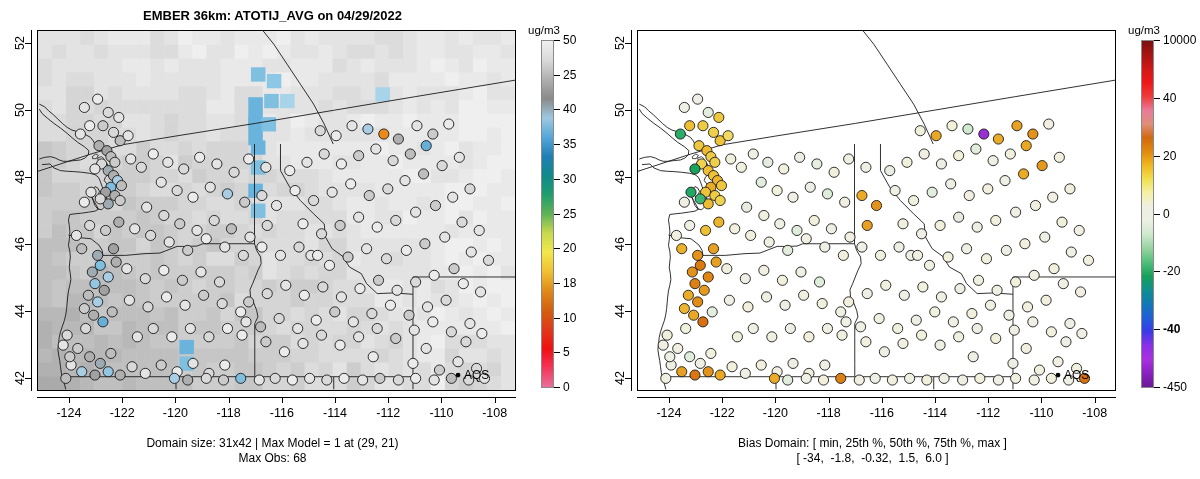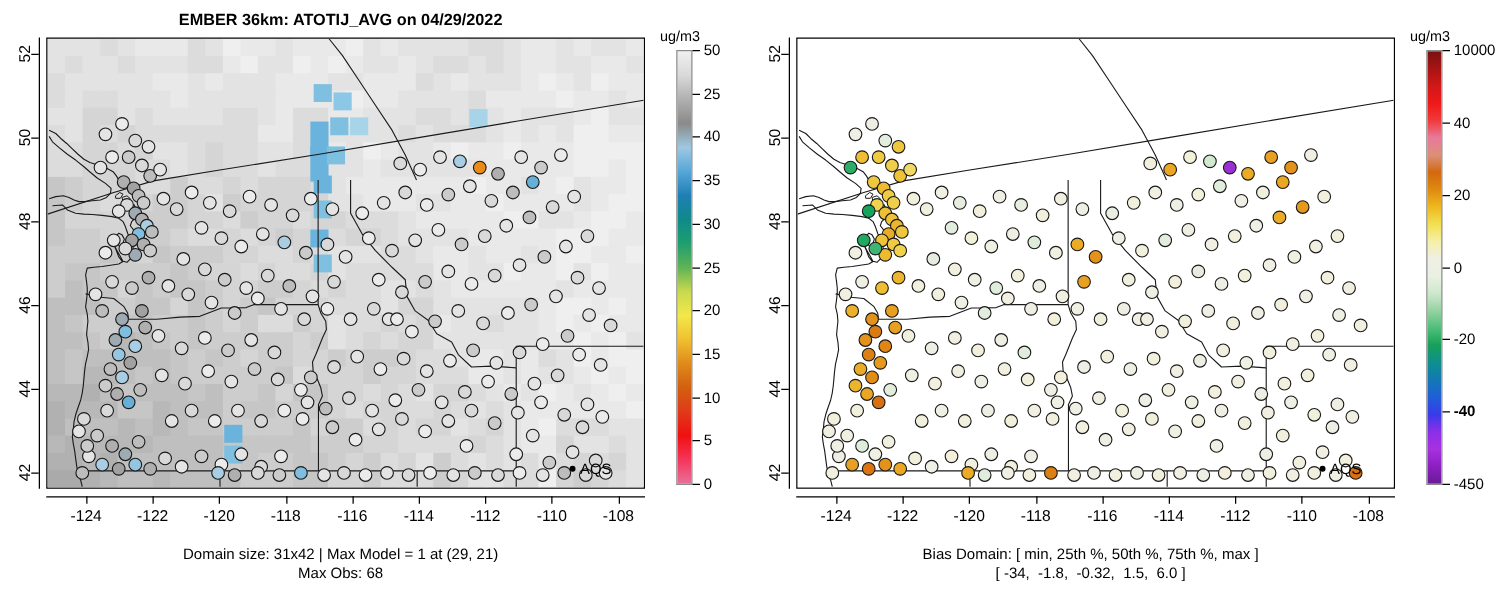--- a/index.html
+++ b/index.html
@@ -1407,21 +1407,21 @@
         <div class="cbar-tlabel" style="top: 109.4px;">40</div>
         <div class="cbar-tick" style="top: 144.1px;"></div>
         <div class="cbar-tlabel" style="top: 144.1px;">35</div>
         <div class="cbar-tick" style="top: 178.8px;"></div>
         <div class="cbar-tlabel" style="top: 178.8px;">30</div>
         <div class="cbar-tick" style="top: 213.5px;"></div>
         <div class="cbar-tlabel" style="top: 213.5px;">25</div>
         <div class="cbar-tick" style="top: 248.2px;"></div>
         <div class="cbar-tlabel" style="top: 248.2px;">20</div>
         <div class="cbar-tick" style="top: 282.9px;"></div>
-        <div class="cbar-tlabel" style="top: 282.9px;">15</div>
+        <div class="cbar-tlabel" style="top: 282.9px;">18</div>
         <div class="cbar-tick" style="top: 317.6px;"></div>
         <div class="cbar-tlabel" style="top: 317.6px;">10</div>
         <div class="cbar-tick" style="top: 352.3px;"></div>
         <div class="cbar-tlabel" style="top: 352.3px;">5</div>
         <div class="cbar-tick" style="top: 387px;"></div>
         <div class="cbar-tlabel" style="top: 387px;">0</div>
       </div>
   </div>
 
   <div class="panel" id="panel-right">

